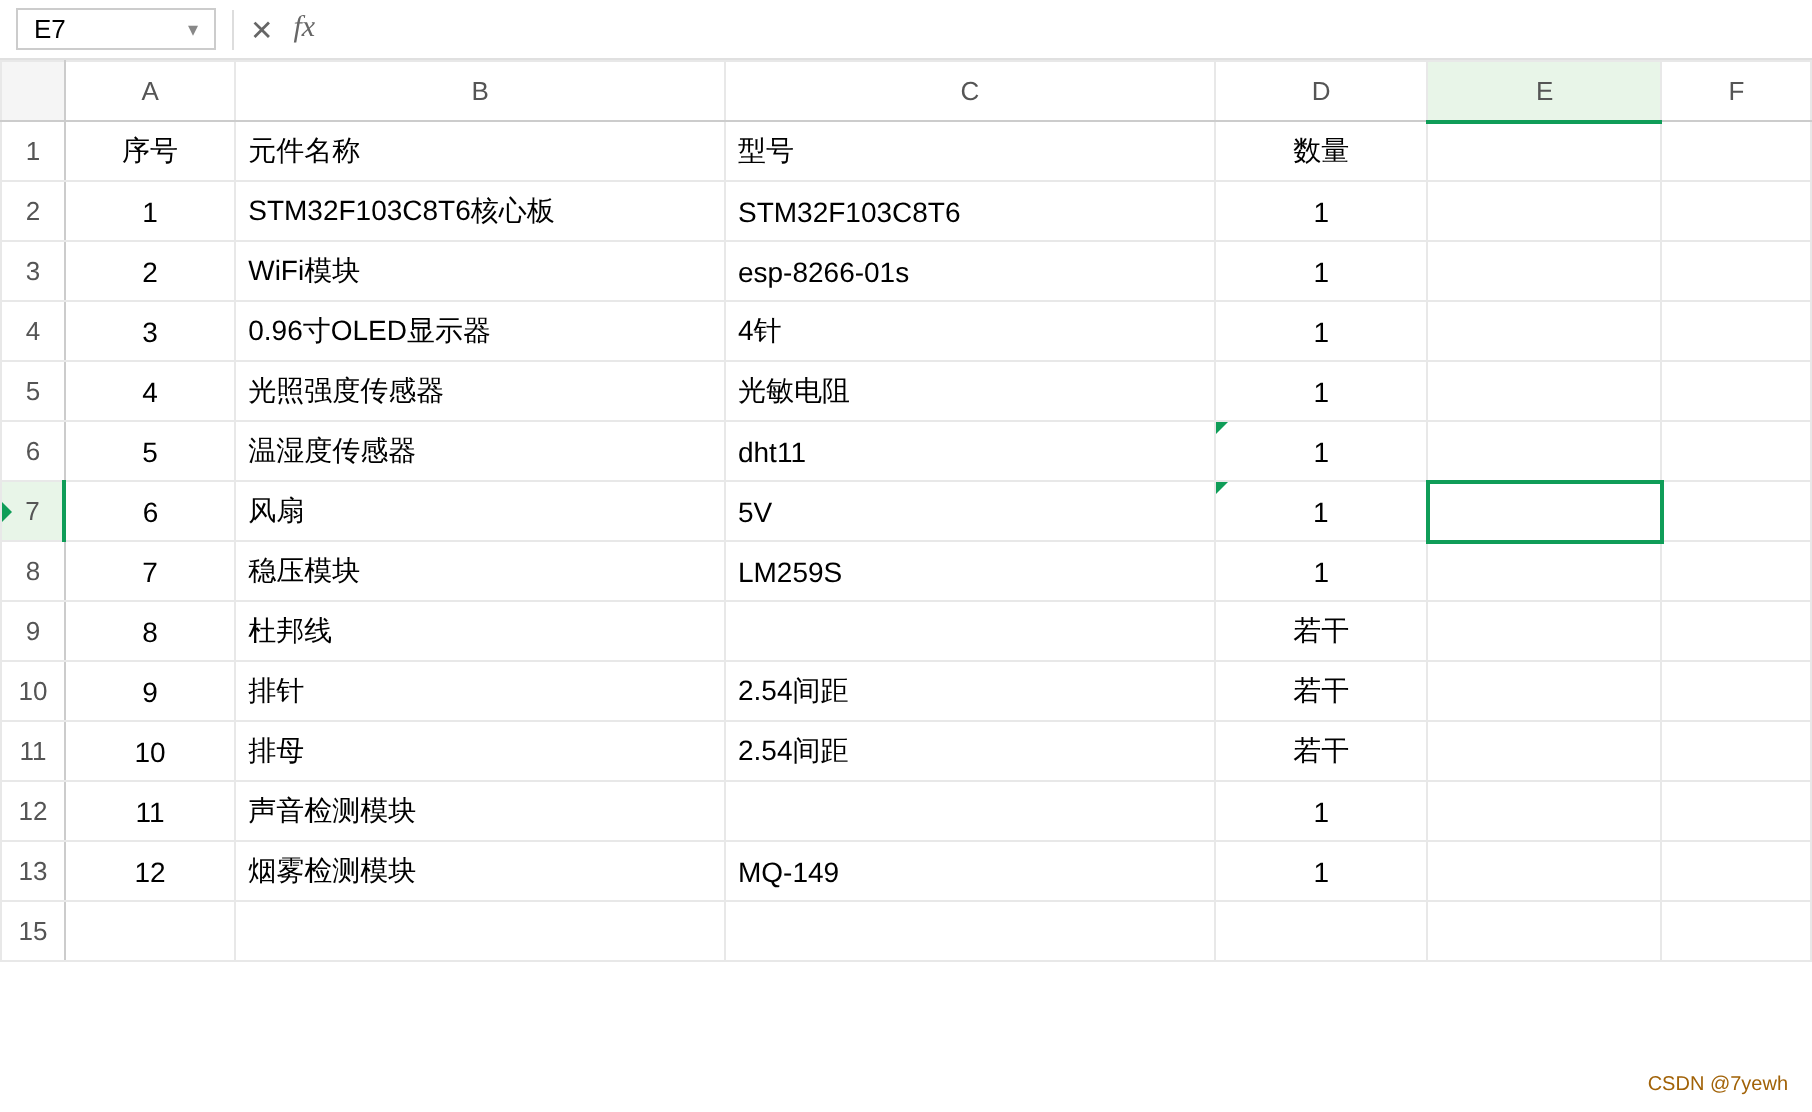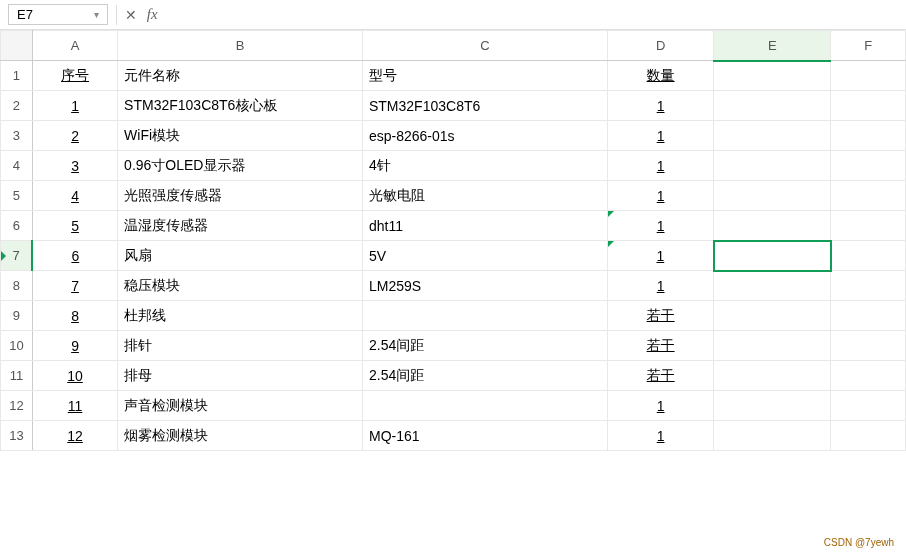--- a/index.html
+++ b/index.html
@@ -25,21 +25,21 @@
     .row-header { width: 30px; background: #fff; text-align: center; color: #555; border-right: 1px solid #ccc; font-size: 13px; }
     .row-header.active { background: #e8f5e8; border-right: 2px solid #0f9d58; }
     
     .col-A { width: 80px; }
     .col-B { width: 230px; }
     .col-C { width: 230px; }
     .col-D { width: 100px; }
     .col-E { width: 110px; }
     .col-F { width: 70px; }
     
-    .center { text-align: center; text-decoration: underline; }
+    .center { text-align: center; }
     .left { text-align: left; }
     
     .selected-cell { border: 2px solid #0f9d58 !important; }
     .green-mark::before { content: ""; position: absolute; top: 0; left: 0; width: 0; height: 0; border-top: 6px solid #0f9d58; border-right: 6px solid transparent; }
     .row-edit-mark::before { content: ""; position: absolute; top: 50%; left: 0; transform: translateY(-50%); width: 0; height: 0; border-left: 5px solid #0f9d58; border-top: 5px solid transparent; border-bottom: 5px solid transparent; }
     
     .watermark { position: fixed; bottom: 8px; right: 12px; color: #a16207; font-size: 10px; }
   </style>
 </head>
 <body>
@@ -185,23 +185,32 @@
     <div class="cell col-C left"></div>
     <div class="cell col-D center">1</div>
     <div class="cell col-E"></div>
     <div class="cell col-F"></div>
   </div>
 
   <div class="row">
     <div class="cell row-header">13</div>
     <div class="cell col-A center">12</div>
     <div class="cell col-B left">烟雾检测模块</div>
-    <div class="cell col-C left">MQ-161</div>
-    <div class="cell col-D center">1</div>
-    <div class="cell col-E"></div>
-    <div class="cell col-F"></div>
-  </div>
-
-
+    <div class="cell col-C left">MQ-149</div>
+    <div class="cell col-D center">1</div>
+    <div class="cell col-E"></div>
+    <div class="cell col-F"></div>
+  </div>
+
+
+  <div class="row">
+    <div class="cell row-header">15</div>
+    <div class="cell col-A"></div>
+    <div class="cell col-B"></div>
+    <div class="cell col-C"></div>
+    <div class="cell col-D"></div>
+    <div class="cell col-E"></div>
+    <div class="cell col-F"></div>
+  </div>
 
 </div>
 
 <div class="watermark">CSDN @7yewh</div>
 
 </body></html>

